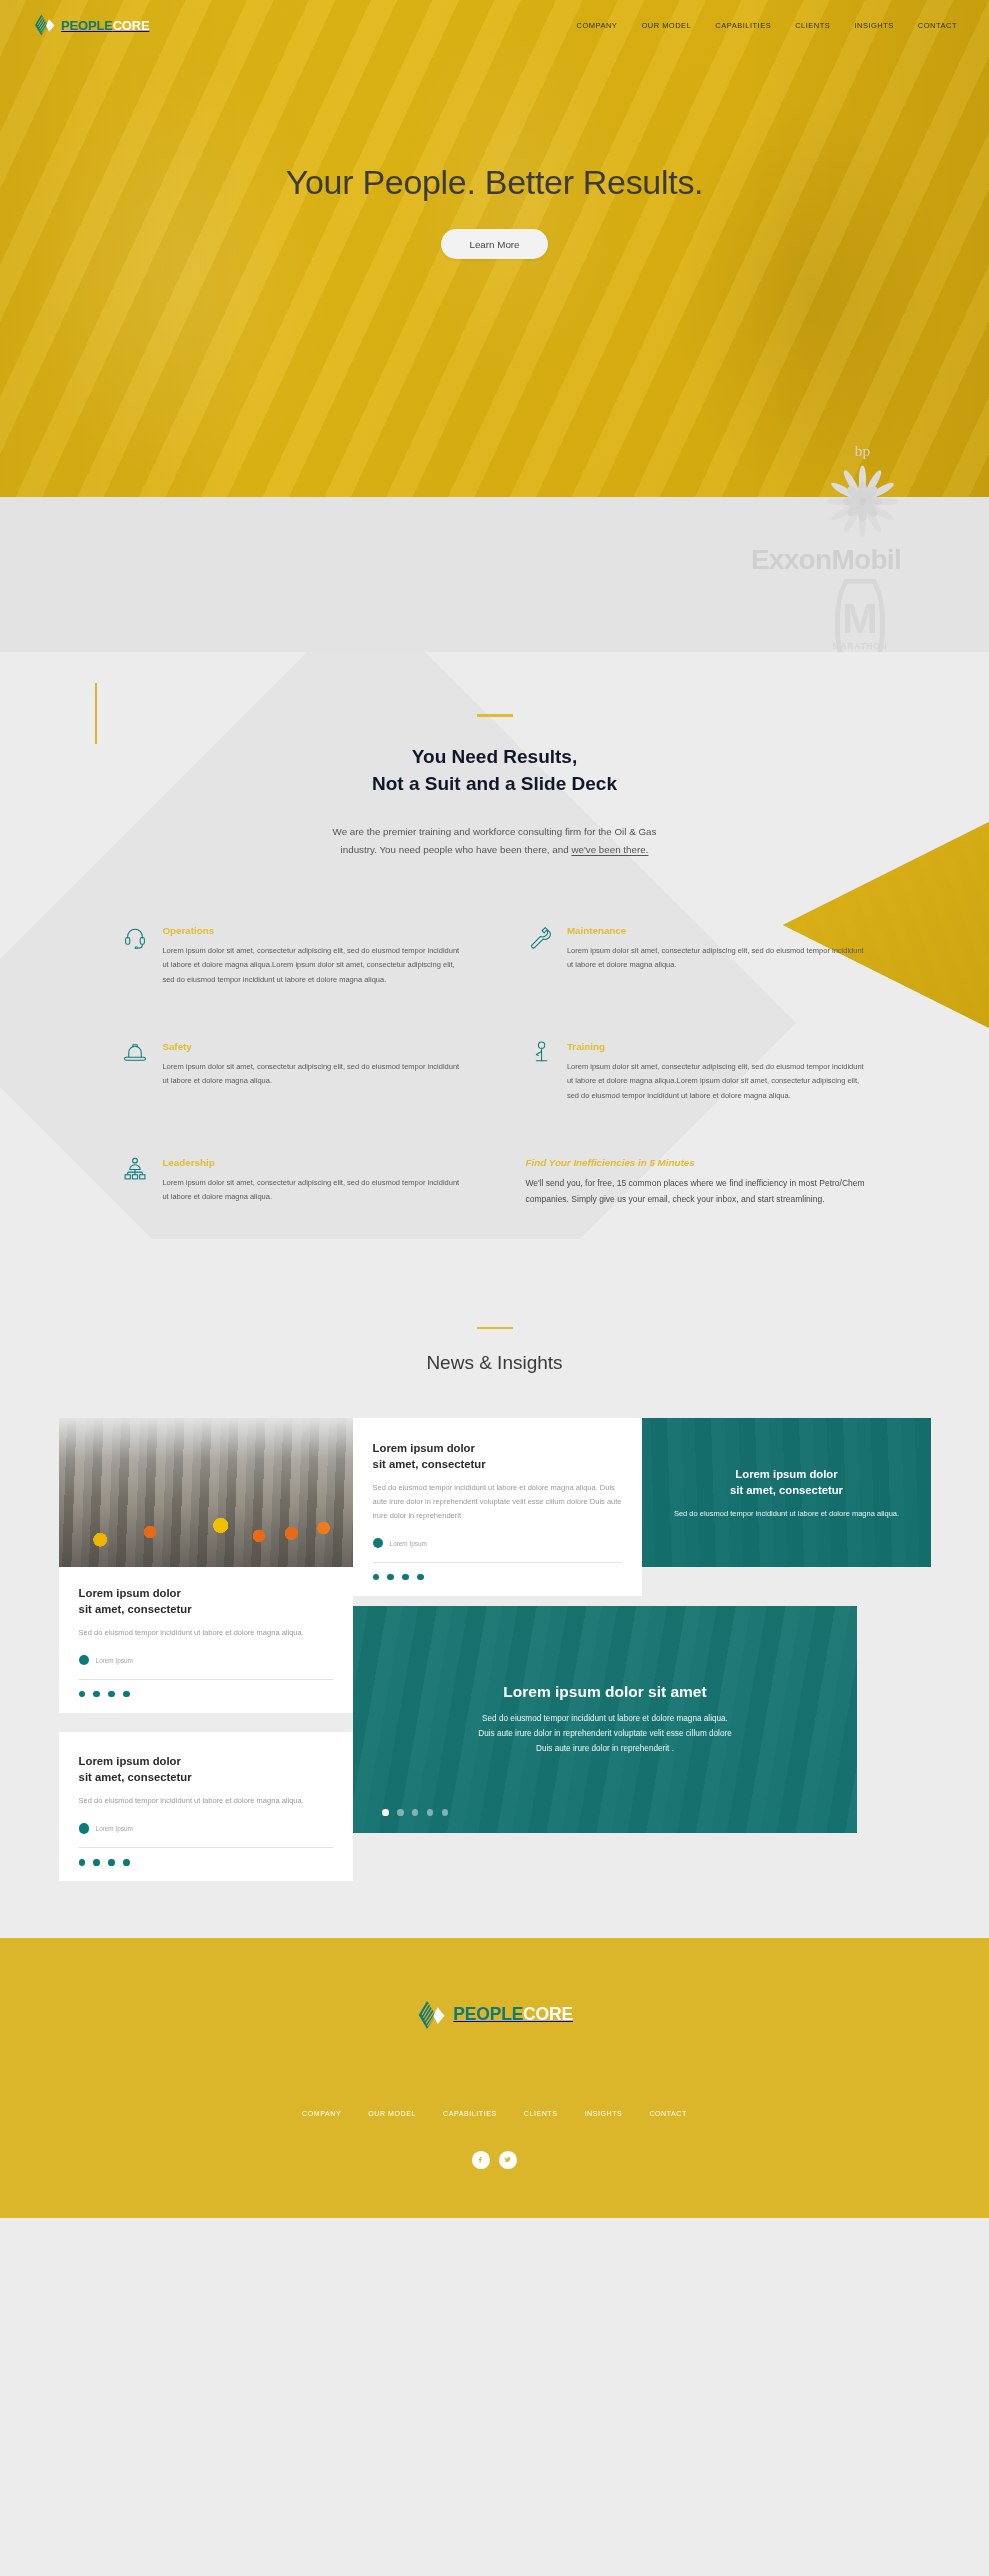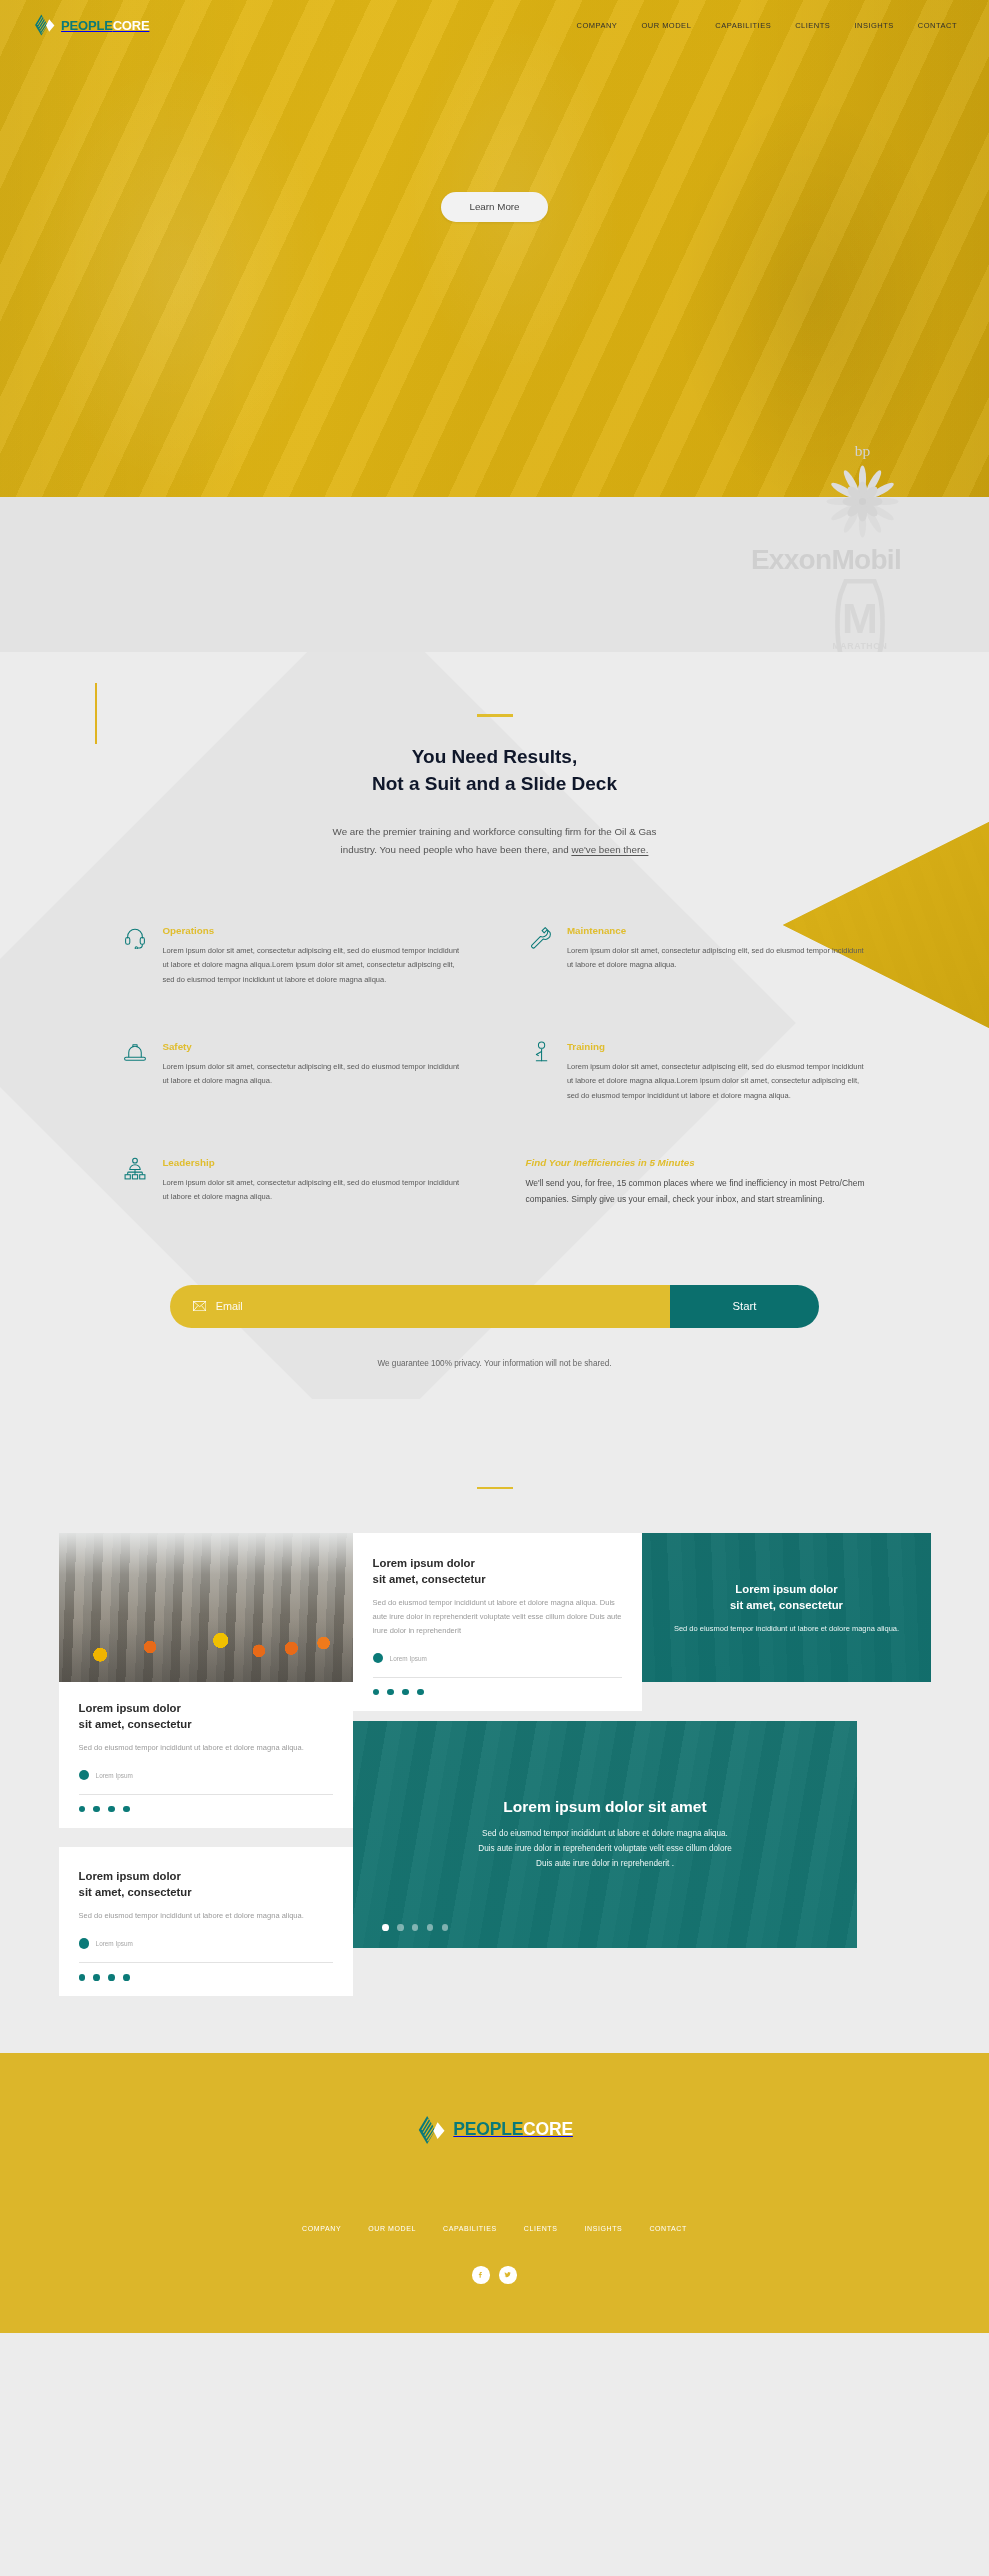--- a/index.html
+++ b/index.html
@@ -289,20 +289,21 @@
         <a class="nav-link" href="#">COMPANY</a>
         <a class="nav-link" href="#">OUR MODEL</a>
         <a class="nav-link" href="#">CAPABILITIES</a>
         <a class="nav-link" href="#">CLIENTS</a>
         <a class="nav-link" href="#">INSIGHTS</a>
         <a class="nav-link" href="#">CONTACT</a>
       </nav>
     </header>
 
     <div class="hero-body">
+      <h1 class="hero-title">Your People. Better Results.</h1>
       <button class="hero-btn">Learn More</button>
     </div>
   </section>
 
   <section class="clients">
     <div class="clients-inner">
       <div class="client-logo">
         <div class="bp-wrap">
           <span class="bp-label">bp</span>
           <svg viewBox="0 0 150 150" width="77" height="77" style="position:absolute;top:17.5px;left:0">
@@ -485,40 +486,27 @@
 
         <div class="feature promo">
           <div class="feature-body">
             <div class="promo-title">Find Your Inefficiencies in 5 Minutes</div>
             <div class="promo-text">We'll send you, for free, 15 common places where we find inefficiency in most Petro/Chem companies. Simply give us your email, check your inbox, and start streamlining.</div>
           </div>
         </div>
 
       </div>
 
-      <div class="signup">
-        <div class="signup-row">
-          <div class="signup-field">
-            <svg class="mail-icon" viewBox="0 0 26 20" fill="none" stroke="#fffdf4" stroke-width="1.6">
-              <rect x="1" y="1" width="24" height="18"></rect>
-              <path d="M1 1 L13 11 L25 1"></path>
-              <path d="M1 19 L9.5 9 M25 19 L16.5 9"></path>
-            </svg>
-            <input class="signup-input" type="email" placeholder="Email" style="">
-          </div>
-          <button class="signup-btn">Start</button>
-        </div>
-        <p class="signup-note">We guarantee 100% privacy. Your information will not be shared.</p>
-      </div>
     </div>
   </section>
 
   <section class="news">
     <div class="news-head">
       <div class="center-rule"></div>
+      <h2 class="news-title">News &amp; Insights</h2>
     </div>
 
     <div class="news-grid">
 
       <div class="col col-a">
         <div class="card">
           <div class="card-photo">
             <div class="photo-plant"></div>
           </div>
           <div class="card-body">

